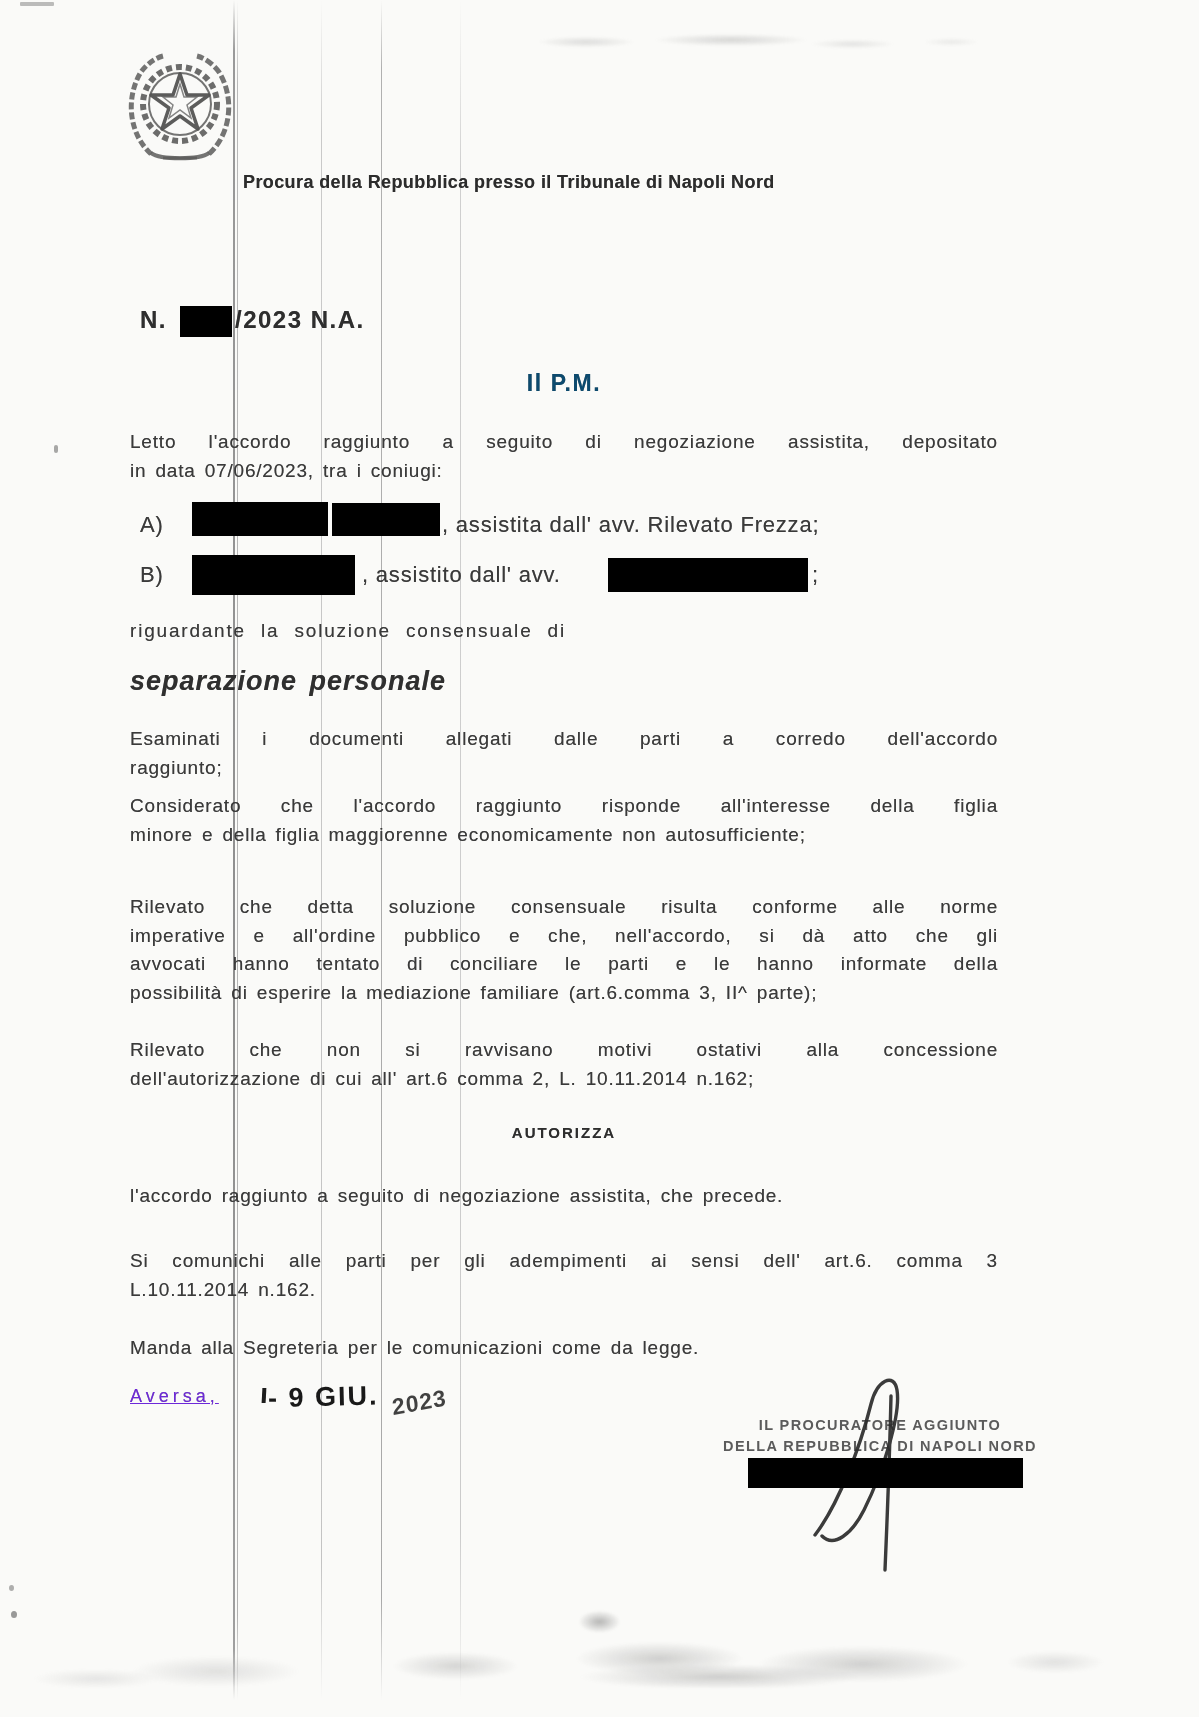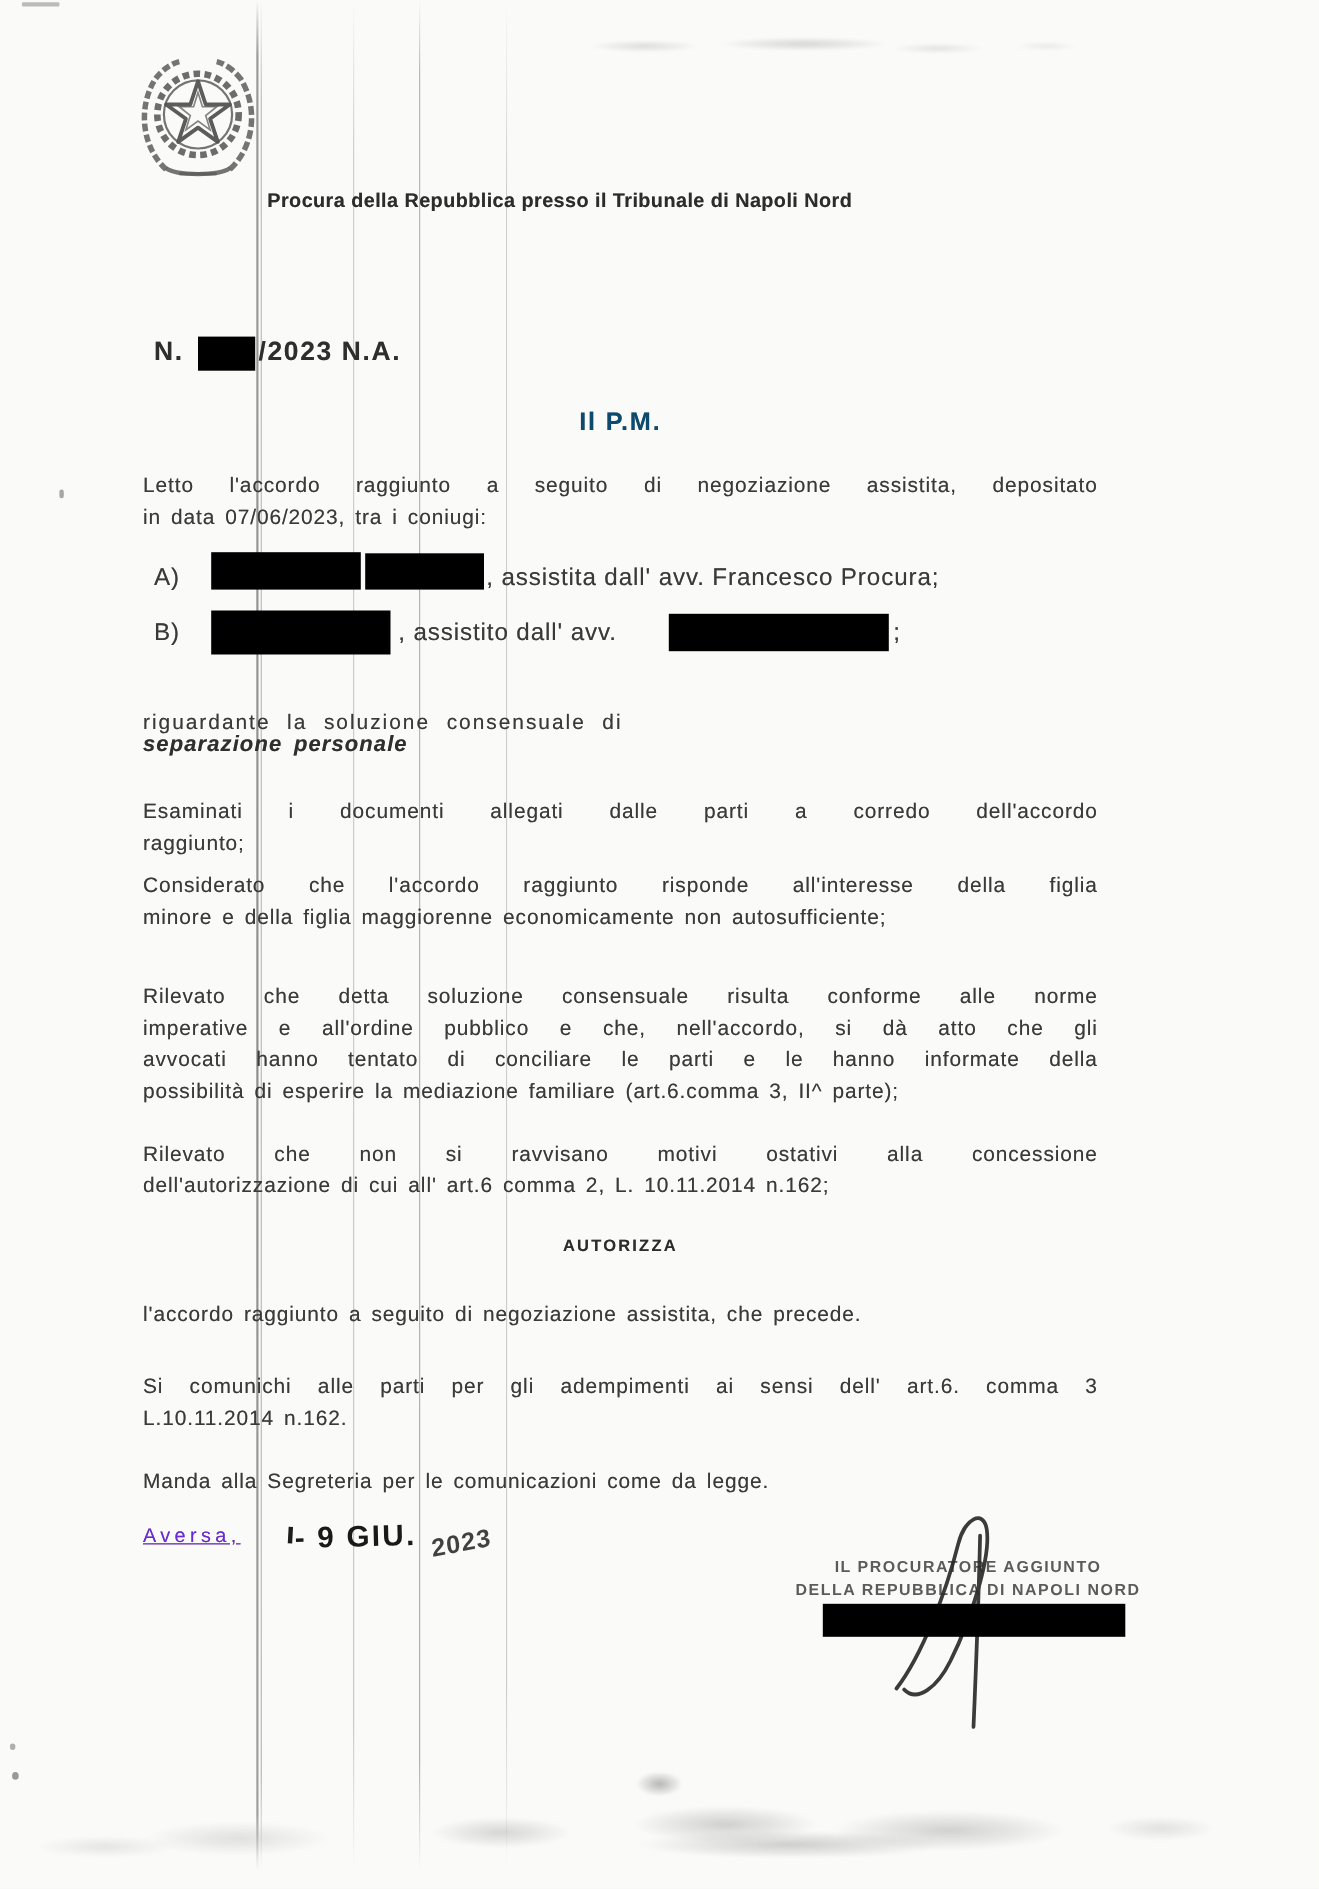--- a/index.html
+++ b/index.html
@@ -47,22 +47,22 @@
     left:243px;top:172px;
     font-size:18px;font-weight:bold;color:#2c2c2c;letter-spacing:.4px;
     text-shadow:0 0 .5px rgba(40,40,40,.55);
   }
   .case-line{left:140px;top:306px;height:32px;font-size:24px;font-weight:bold;color:#2e2e2e;letter-spacing:1.5px;text-shadow:0 0 .5px rgba(40,40,40,.5);}
   .case-line .num-suffix{position:absolute;left:95px;top:0;white-space:nowrap;}
   .pm-heading{left:130px;top:370px;width:868px;text-align:center;font-size:23px;font-weight:bold;color:#0c4a6e;letter-spacing:1.6px;text-shadow:0 0 .5px rgba(40,40,40,.5);}
   .body-block{left:130px;width:868px;font-size:19px;line-height:28.5px;color:#3a3a3a;letter-spacing:.8px;word-spacing:3px;text-shadow:0 0 .6px rgba(50,50,50,.55);}
   .body-block .jline{text-align:justify;text-align-last:justify;}
   .body-block .lline{text-align:left;}
-  .wide{word-spacing:8px;letter-spacing:1.8px;margin-top:27px;}
-  .sep-title{left:130px;top:666px;font-size:20px;font-weight:bold;font-style:italic;color:#2f2f2f;letter-spacing:1px;word-spacing:4px;text-shadow:0 0 .6px rgba(40,40,40,.5);}
+  .wide{word-spacing:8px;letter-spacing:1.8px;}
+  .sep-title{left:130px;top:666px;font-size:27px;font-weight:bold;font-style:italic;color:#2f2f2f;letter-spacing:1px;word-spacing:4px;text-shadow:0 0 .6px rgba(40,40,40,.5);}
   .autorizza{left:130px;top:1124px;width:868px;text-align:center;font-size:15px;font-weight:bold;letter-spacing:2px;color:#2d2d2d;text-shadow:0 0 .5px rgba(40,40,40,.5);}
   .redact{position:absolute;background:#000;}
   .party-row{left:130px;width:868px;height:42px;font-size:22px;color:#3a3a3a;letter-spacing:.8px;text-shadow:0 0 .6px rgba(50,50,50,.55);}
   .party-row span{position:absolute;white-space:nowrap;}
   
   .aversa{left:130px;top:1386px;font-size:18px;letter-spacing:4px;color:#6d28d9;text-shadow:0 0 .6px rgba(50,50,50,.5);text-decoration:underline;}
   .stamp-date{left:268px;top:1381px;transform:rotate(-1.5deg);color:#191919;white-space:nowrap;}
   .stamp-date .d1{font-size:27px;font-weight:bold;letter-spacing:2px;display:inline-block;}
   .stamp-date .d2{font-size:23px;font-weight:bold;display:inline-block;transform:rotate(-9deg) skewX(-4deg) translateY(7px);margin-left:8px;opacity:.82;letter-spacing:1px;}
   .stamp-tick{left:262px;top:1388px;width:4px;height:15px;background:#1d1d1d;transform:rotate(3deg);}
@@ -112,21 +112,21 @@
 
   <div class="abs body-block" style="top:428px;">
     <div class="jline">Letto l'accordo raggiunto a seguito di negoziazione assistita, depositato</div>
     <div class="lline">in data 07/06/2023, tra i coniugi:</div>
   </div>
 
   <div class="abs party-row" style="top:502px;">
     <span style="left:10px;top:10px;">A)</span>
     <span class="redact" style="left:62px;top:0;width:136px;height:34px;"></span>
     <span class="redact" style="left:202px;top:1px;width:108px;height:33px;"></span>
-    <span style="left:312px;top:10px;">, assistita dall' avv. Francesco Procura;</span>
+    <span style="left:312px;top:10px;">, assistita dall' avv. Rilevato Frezza;</span>
   </div>
 
   <div class="abs party-row" style="top:555px;">
     <span style="left:10px;top:7px;">B)</span>
     <span class="redact" style="left:62px;top:0;width:163px;height:40px;"></span>
     <span style="left:232px;top:7px;">, assistito dall' avv.</span>
     <span class="redact" style="left:478px;top:3px;width:200px;height:34px;"></span>
     <span style="left:682px;top:7px;">;</span>
   </div>
 

